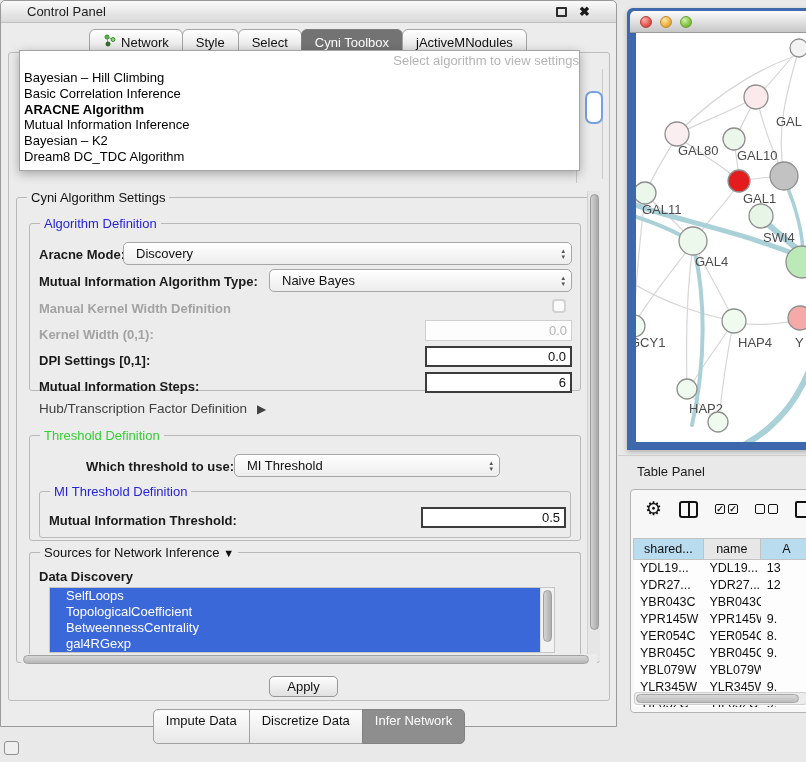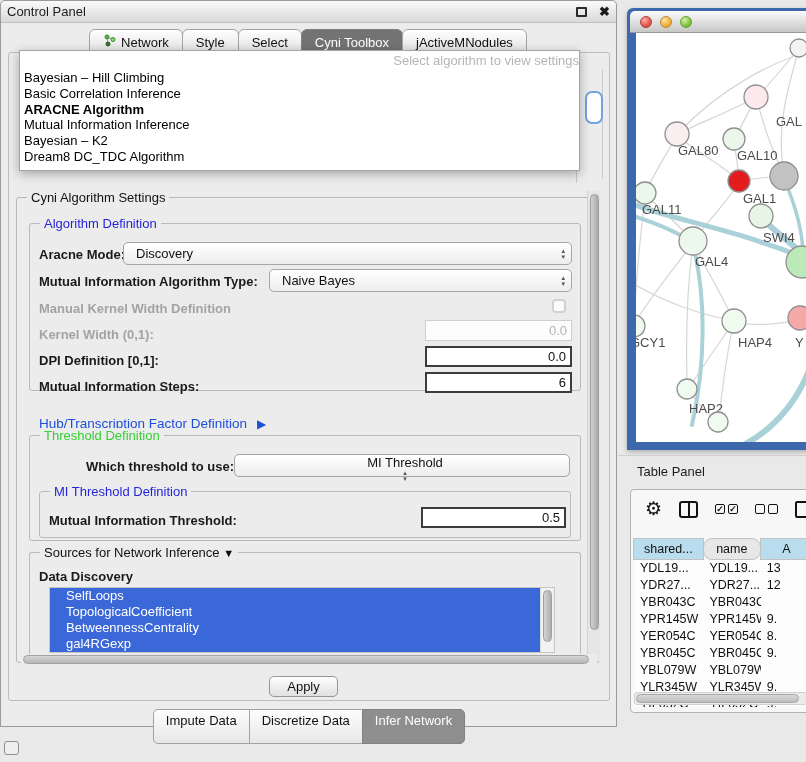--- a/index.html
+++ b/index.html
@@ -5,21 +5,21 @@
   html,body{margin:0;padding:0;width:806px;height:762px;overflow:hidden;
     background:#e9e9e9;font-family:"Liberation Sans",sans-serif;position:relative;}
   *{box-sizing:border-box;}
   .abs{position:absolute;}
 
   
   #control-panel{left:0;top:8;width:617px;height:727px;border:1px solid #9a9a9a;
     border-radius:5px 5px 0 0;background:#ececec;}
   #cp-titlebar{position:absolute;left:0;top:0;right:0;height:22px;
     background:linear-gradient(#fafafa,#d9d9d9);border-bottom:1px solid #c0c0c0;
-    border-radius:5px 5px 0 0;display:flex;align-items:center;padding:0 6px;}
+    border-radius:5px 5px 0 0;display:flex;align-items:center;padding:0 26px;}
   #cp-title{font-size:13px;color:#1c1c1c;}
   #cp-sp{flex:1;}
   #float-btn{width:11px;height:10px;border:2px solid #2b2b2b;border-radius:1px;margin-right:12px;}
   #close-btn{font-size:13px;font-weight:bold;color:#1b1b1b;line-height:10px;}
 
   
   #tab-row{position:absolute;left:0;right:0;top:28px;display:flex;justify-content:center;z-index:5;}
   .tab{height:23px;padding:3px 13px 0 13px;font-size:13px;color:#111;
     background:linear-gradient(#ffffff,#e3e3e3);border:1px solid #a3a3a3;margin-left:-1px;
     border-radius:6px 6px 0 0;display:flex;align-items:center;gap:5px;}
@@ -54,21 +54,21 @@
     font-size:13px;color:#111;padding:0 6px 0 12px;}
   .combo .cv{flex:1;}
   .spin{display:flex;flex-direction:column;line-height:6px;font-size:7px;color:#555;}
   .field{position:absolute;height:21px;background:#fff;font-size:13px;color:#111;
     display:flex;align-items:center;justify-content:flex-end;padding-right:4px;}
   .field.strong{border:2px solid #3c3c3c;}
   .field.dis{border:1px solid #cfcfcf;background:#fdfdfd;color:#b4b4b4;}
   #manual-checkbox{position:absolute;width:14px;height:14px;border:2px solid #d2d2d2;
     border-radius:4px;background:#fbfbfb;}
 
-  #hub-row{position:absolute;left:38px;top:415px;font-size:13.5px;color:#1d4ed8;}
+  #hub-row{position:absolute;left:38px;top:400px;font-size:13.5px;color:#404040;}
   .tri{font-size:12px;margin-left:10px;}
 
   
   #attr-list{position:absolute;left:48px;top:586px;width:506px;height:66px;background:#fff;
     border:1px solid #c6c6c6;overflow:hidden;}
   .attr-item{height:16px;line-height:16px;font-size:13px;color:#fff;background:#3a68d8;
     padding-left:16px;width:calc(100% - 14px);white-space:nowrap;}
   #attr-vscroll{position:absolute;right:0;top:0;width:14px;height:100%;background:#f2f2f2;
     border-left:1px solid #dcdcdc;}
   #attr-vthumb{position:absolute;left:2px;top:2px;width:9px;height:52px;border-radius:5px;
@@ -212,34 +212,34 @@
     <span class="cv">Naive Bayes</span>
     <span class="spin">
         <span>▴</span>
         <span>▾</span>
       </span>
   </div>
   <span class="lbl dis" style="left:38px;top:300px;">Manual Kernel Width Definition</span>
   <span id="manual-checkbox" style="left:551px;top:298px;"></span>
   <span class="lbl dis" style="left:38px;top:326px;">Kernel Width (0,1):</span>
   <div class="field dis" style="left:424px;top:319px;width:147px;">0.0</div>
-  <span class="lbl" style="left:38px;top:352px;">DPI Definition [0,1]:</span>
+  <span class="lbl" style="left:38px;top:352px;">DPI Settings [0,1]:</span>
   <div class="field strong" style="left:424px;top:345px;width:147px;">0.0</div>
   <span class="lbl" style="left:38px;top:378px;">Mutual Information Steps:</span>
   <div class="field strong" style="left:424px;top:371px;width:147px;">6</div>
 
   <div id="hub-row">
     <span>Hub/Transcription Factor Definition</span><span class="tri">▶</span>
   </div>
 
   <div class="group" style="left:28px;top:434px;width:552px;height:106px;">
     <span class="legend green">Threshold Definition</span>
   </div>
   <span class="lbl" style="left:85px;top:458px;">Which threshold to use:</span>
-  <div class="combo" style="left:233px;top:453px;width:336px;flex-direction:column;">
+  <div class="combo" style="left:233px;top:453px;width:266px;">
     <span class="cv">MI Threshold</span>
     <span class="spin">
         <span>▴</span>
         <span>▾</span>
       </span>
   </div>
   <div class="group" style="left:38px;top:490px;width:532px;height:47px;">
     <span class="legend blue">MI Threshold Definition</span>
   </div>
   <span class="lbl" style="left:48px;top:512px;">Mutual Information Threshold:</span>
@@ -350,21 +350,21 @@
       </span>
     <span class="chkpair">
         <span class="chk"></span>
         <span class="chk"></span>
       </span>
     <span id="doc-ic"></span>
   </div>
   <div id="tbl">
     <div class="hrow" id="tbl-head">
         <div class="hcell hl" style="width: 80px;">shared...</div>
-        <div class="hcell" style="width: 66px; border-radius: 9px;">name</div>
+        <div class="hcell" style="width: 66px;">name</div>
         <div class="hcell hl" style="width: 60px;">A</div>
       </div>
     <div id="tbl-body">
         <div class="trow">
           <div class="tcell" style="width: 80px;">YDL19...</div>
           <div class="tcell" style="width: 66px;">YDL19...</div>
           <div class="tcell" style="width: 60px;">13</div>
         </div>
         <div class="trow">
           <div class="tcell" style="width: 80px;">YDR27...</div>

